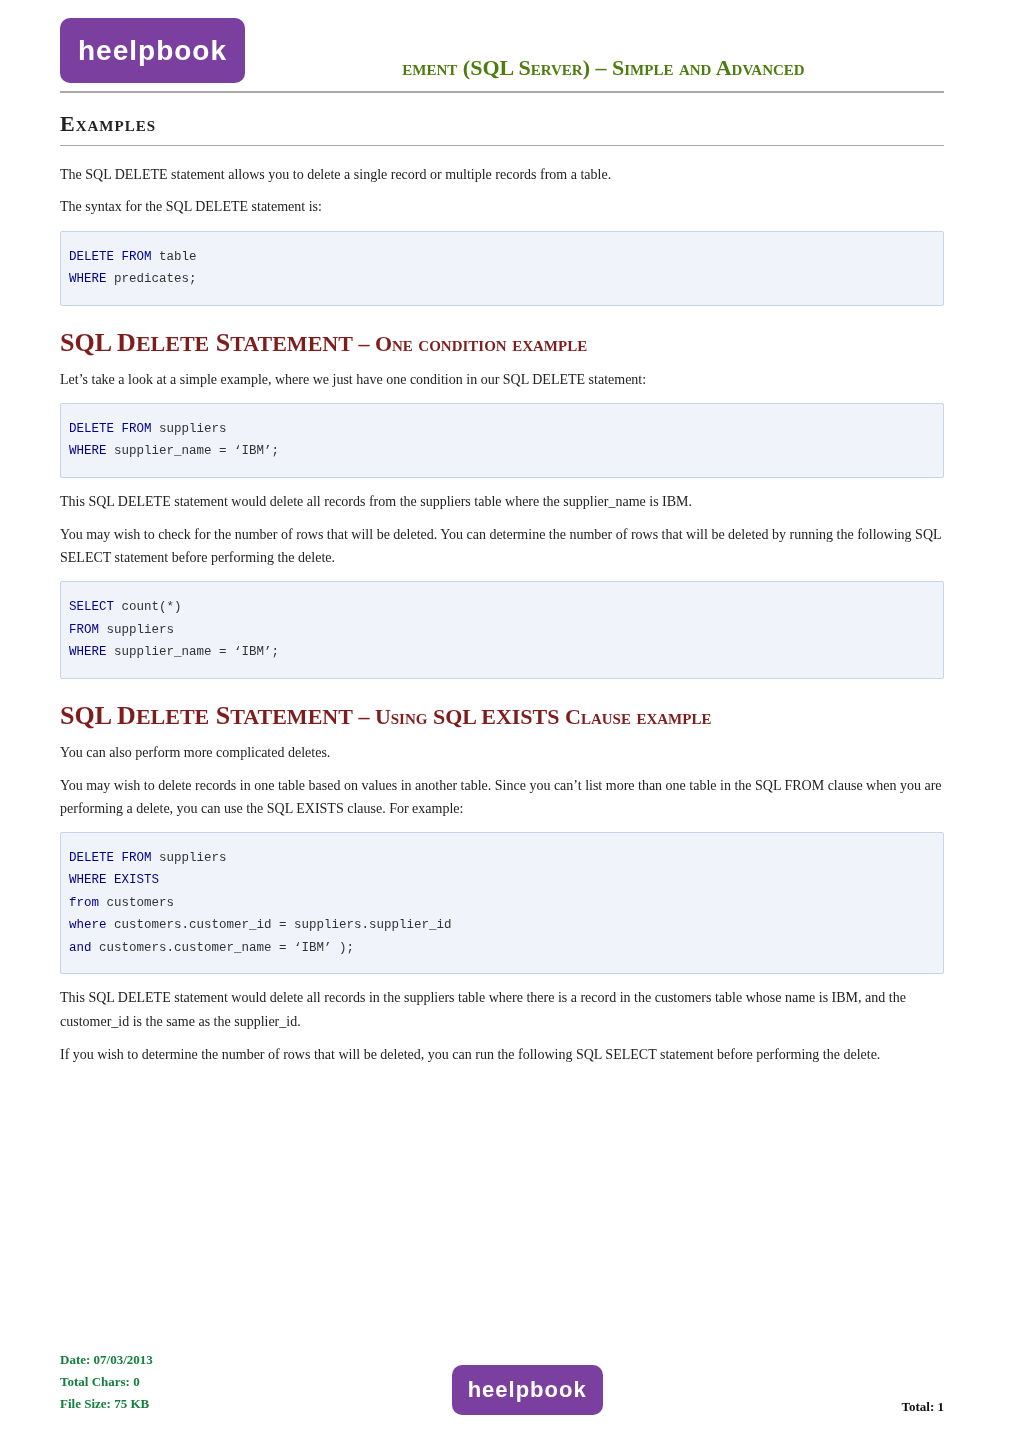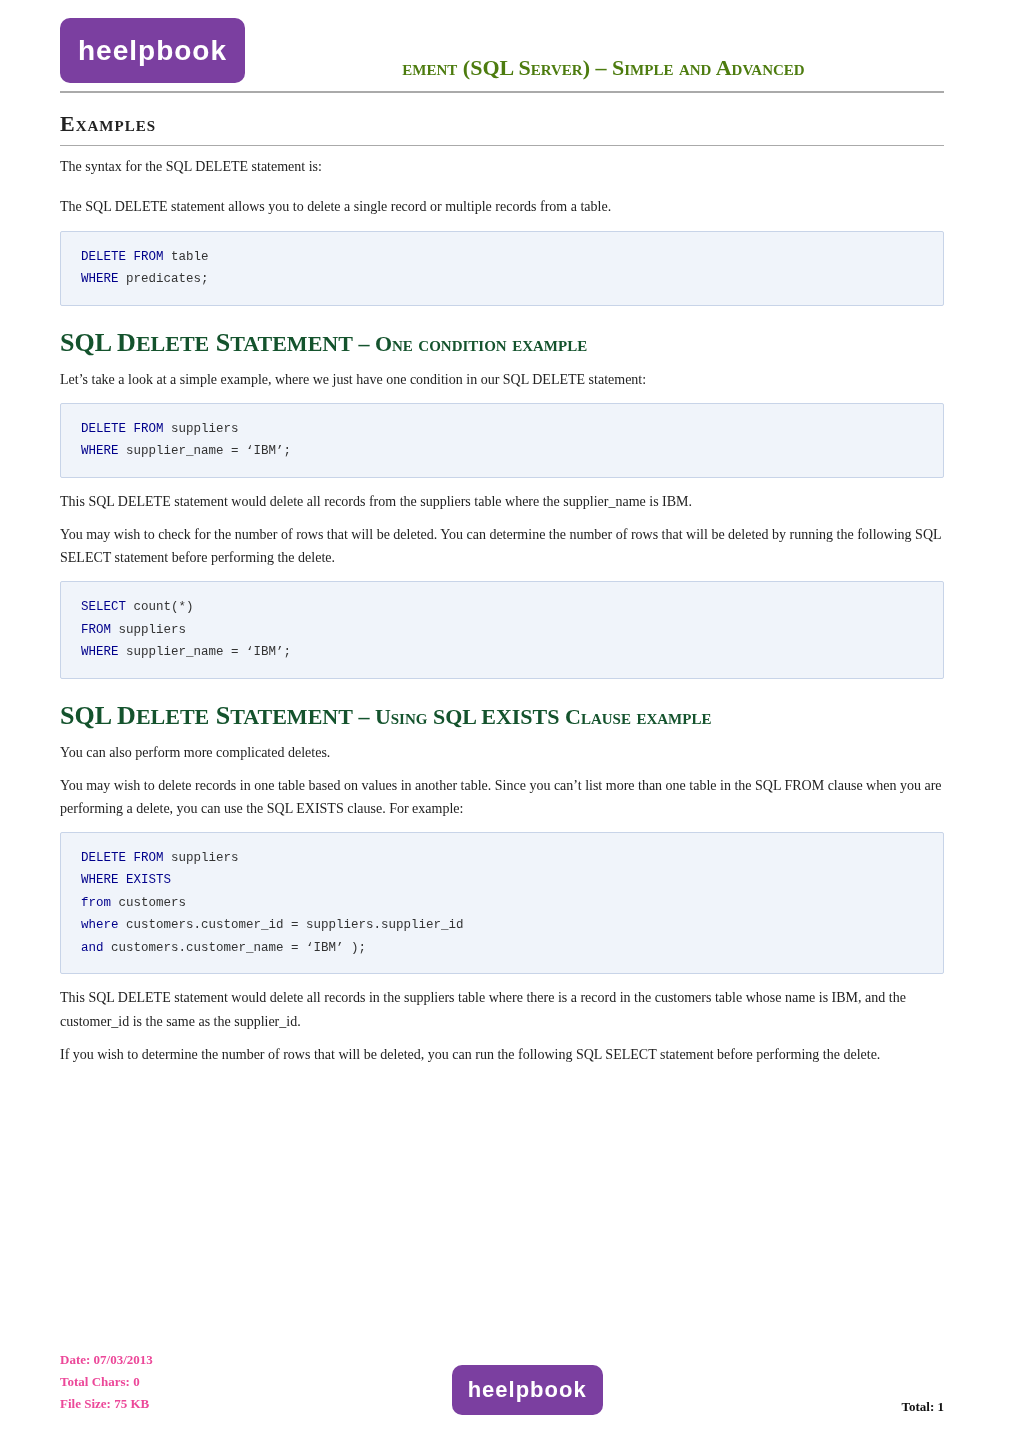--- a/index.html
+++ b/index.html
@@ -68,37 +68,37 @@
       margin: 18px 0 10px 0;
       font-size: 14px;
       line-height: 1.6;
       color: #222;
     }
     
     .code-block {
       background: #f0f4fa;
       border: 1px solid #c8d4e8;
       border-radius: 2px;
-      padding: 14px 20px;
+      padding: 14px 8px;
       margin: 12px 0;
       font-family: 'Courier New', Courier, monospace;
       font-size: 12.5px;
       color: #333;
       line-height: 1.8;
     }
     .code-block .kw {
       color: #00008b;
       font-weight: normal;
     }
     
     .section-heading {
       font-family: Georgia, serif;
       font-size: 22px;
       font-weight: bold;
-      color: #14532d;
+      color: #7f1d1d;
       margin: 22px 0 10px 0;
       font-variant: small-caps;
     }
     .section-heading .big {
       font-size: 26px;
       font-weight: 900;
     }
     
     .para {
       font-size: 14px;
@@ -113,21 +113,21 @@
       left: 60px;
       right: 60px;
       display: flex;
       align-items: flex-end;
       justify-content: space-between;
     }
     .footer-left {
       font-size: 13px;
       font-weight: bold;
       line-height: 1.7;
-      color: #ec4899;
+      color: #15803d;
     }
     .footer-center {
       display: flex;
       justify-content: center;
       align-items: center;
     }
     .footer-logo {
       background: #7b3fa0;
       border-radius: 10px;
       padding: 8px 16px;
@@ -170,22 +170,22 @@
     <div style="flex:1; text-align:center;">
       <div class="header-title">
         <span class="sc">ement (SQL Server) – Simple and Advanced</span>
       </div>
     </div>
   </div>
   <div class="subtitle">Examples</div>
 
   <hr class="divider">
 
+  <p class="intro-text">The SQL DELETE statement allows you to delete a single record or multiple records from a table.</p>
   <p class="intro-text" style="margin-top:0;">The syntax for the SQL DELETE statement is:</p>
-  <p class="intro-text">The SQL DELETE statement allows you to delete a single record or multiple records from a table.</p>
 
   <div class="code-block">
     <div><span class="kw">DELETE FROM</span> table</div>
     <div><span class="kw">WHERE</span> predicates;</div>
   </div>
 
   <div class="section-heading">
     <span class="big">SQL D<span style="font-size:22px">ELETE</span> S<span style="font-size:22px">TATEMENT</span></span>
     <span> – </span>
     <span class="sc">One condition example</span>

